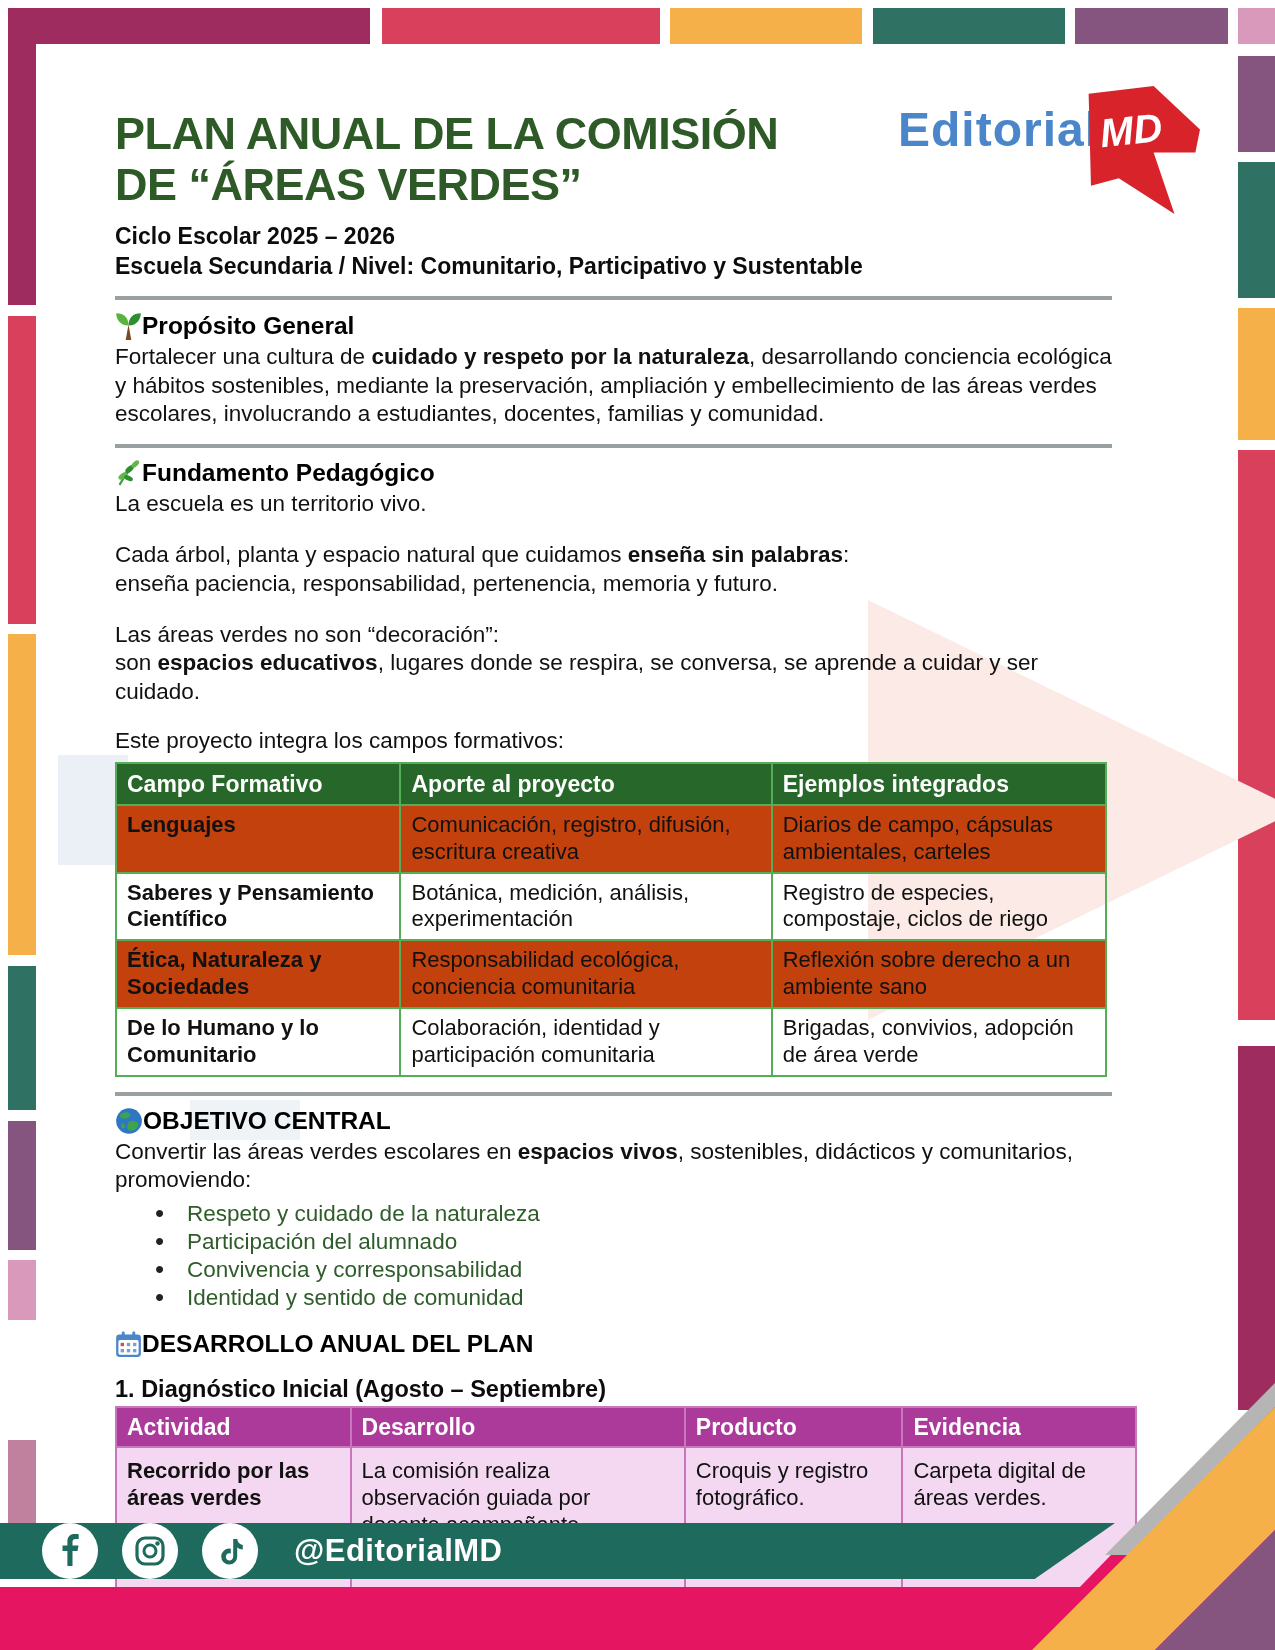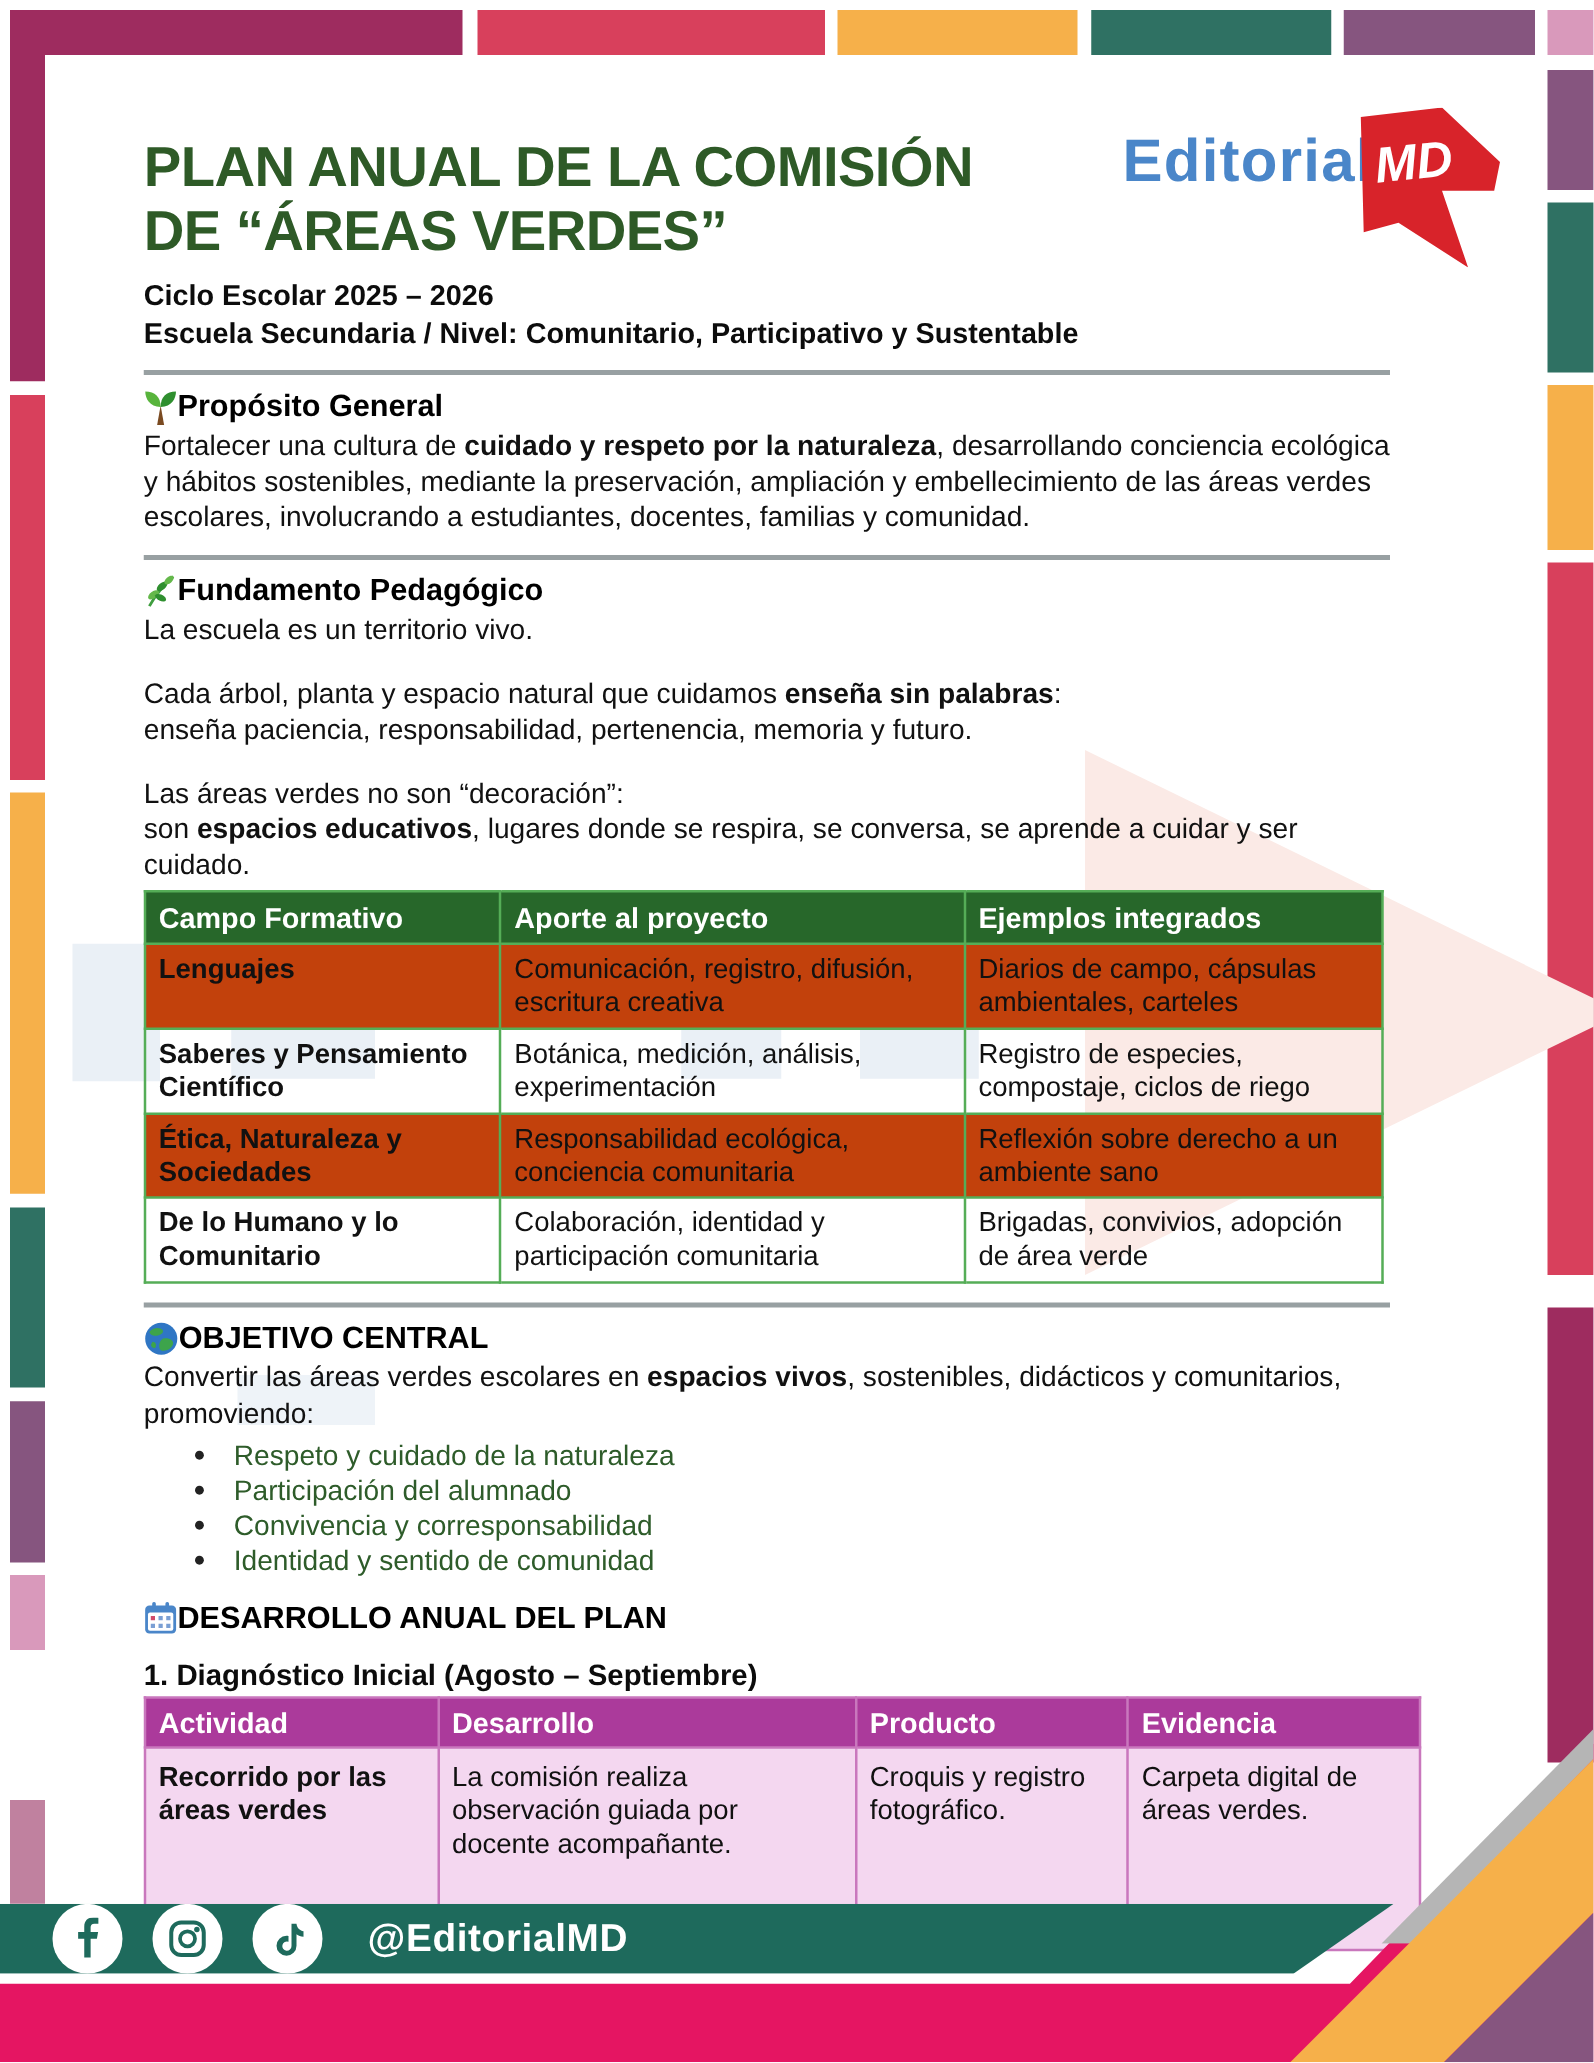--- a/index.html
+++ b/index.html
@@ -161,20 +161,21 @@
         <ellipse cx="12" cy="17" rx="4.2" ry="2.2" transform="rotate(25 12 17)" fill="#2f8f2f"></ellipse>
       </svg>
       <span>Fundamento Pedagógico</span>
     </div>
     <p class="body">La escuela es un territorio vivo.</p>
     <p class="body spaced"><span>Cada árbol, planta y espacio natural que cuidamos </span><b>enseña sin palabras</b><span>:</span><br>
       <span>enseña paciencia, responsabilidad, pertenencia, memoria y futuro.</span></p>
     <p class="body spaced"><span>Las áreas verdes no son “decoración”:</span><br>
       <span>son </span><b>espacios educativos</b><span>, lugares donde se respira, se conversa, se aprende a cuidar y ser cuidado.</span></p>
 
+    <div class="intro-line">Este proyecto integra los campos formativos:</div>
 
     <table class="t-green">
       <colgroup>
           <col style="width:285px">
           <col style="width:372px">
           <col style="width:335px">
         </colgroup>
       <thead>
         <tr>
           <th>Campo Formativo</th>
@@ -218,21 +219,21 @@
       <span>OBJETIVO CENTRAL</span>
     </div>
     <p class="body"><span>Convertir las áreas verdes escolares en </span><b>espacios vivos</b><span>, sostenibles, didácticos y comunitarios, promoviendo:</span></p>
     <ul class="bullets">
       <li>Respeto y cuidado de la naturaleza</li>
       <li>Participación del alumnado</li>
       <li>Convivencia y corresponsabilidad</li>
       <li>Identidad y sentido de comunidad</li>
     </ul>
 
-    <div class="section-h" style="margin-top:18px;">
+    <div class="section-h" style="margin-top:18px;align-items:flex-end;">
       <svg width="27" height="27" viewBox="0 0 24 24">
         <rect x="1" y="3" width="22" height="20" rx="3" fill="#4a86c9"></rect>
         <rect x="3" y="8" width="18" height="13" rx="1.5" fill="#ffffff"></rect>
         <rect x="6" y="0.5" width="2.6" height="5" rx="1.2" fill="#4a86c9"></rect>
         <rect x="15.4" y="0.5" width="2.6" height="5" rx="1.2" fill="#4a86c9"></rect>
         <rect x="5" y="10.5" width="3" height="3" fill="#d04a6a"></rect>
           <rect x="10.5" y="10.5" width="3" height="3" fill="#7a9fd4"></rect>
           <rect x="16" y="10.5" width="3" height="3" fill="#7a9fd4"></rect>
         <rect x="5" y="16" width="3" height="3" fill="#7a9fd4"></rect>
           <rect x="10.5" y="16" width="3" height="3" fill="#7a9fd4"></rect>

